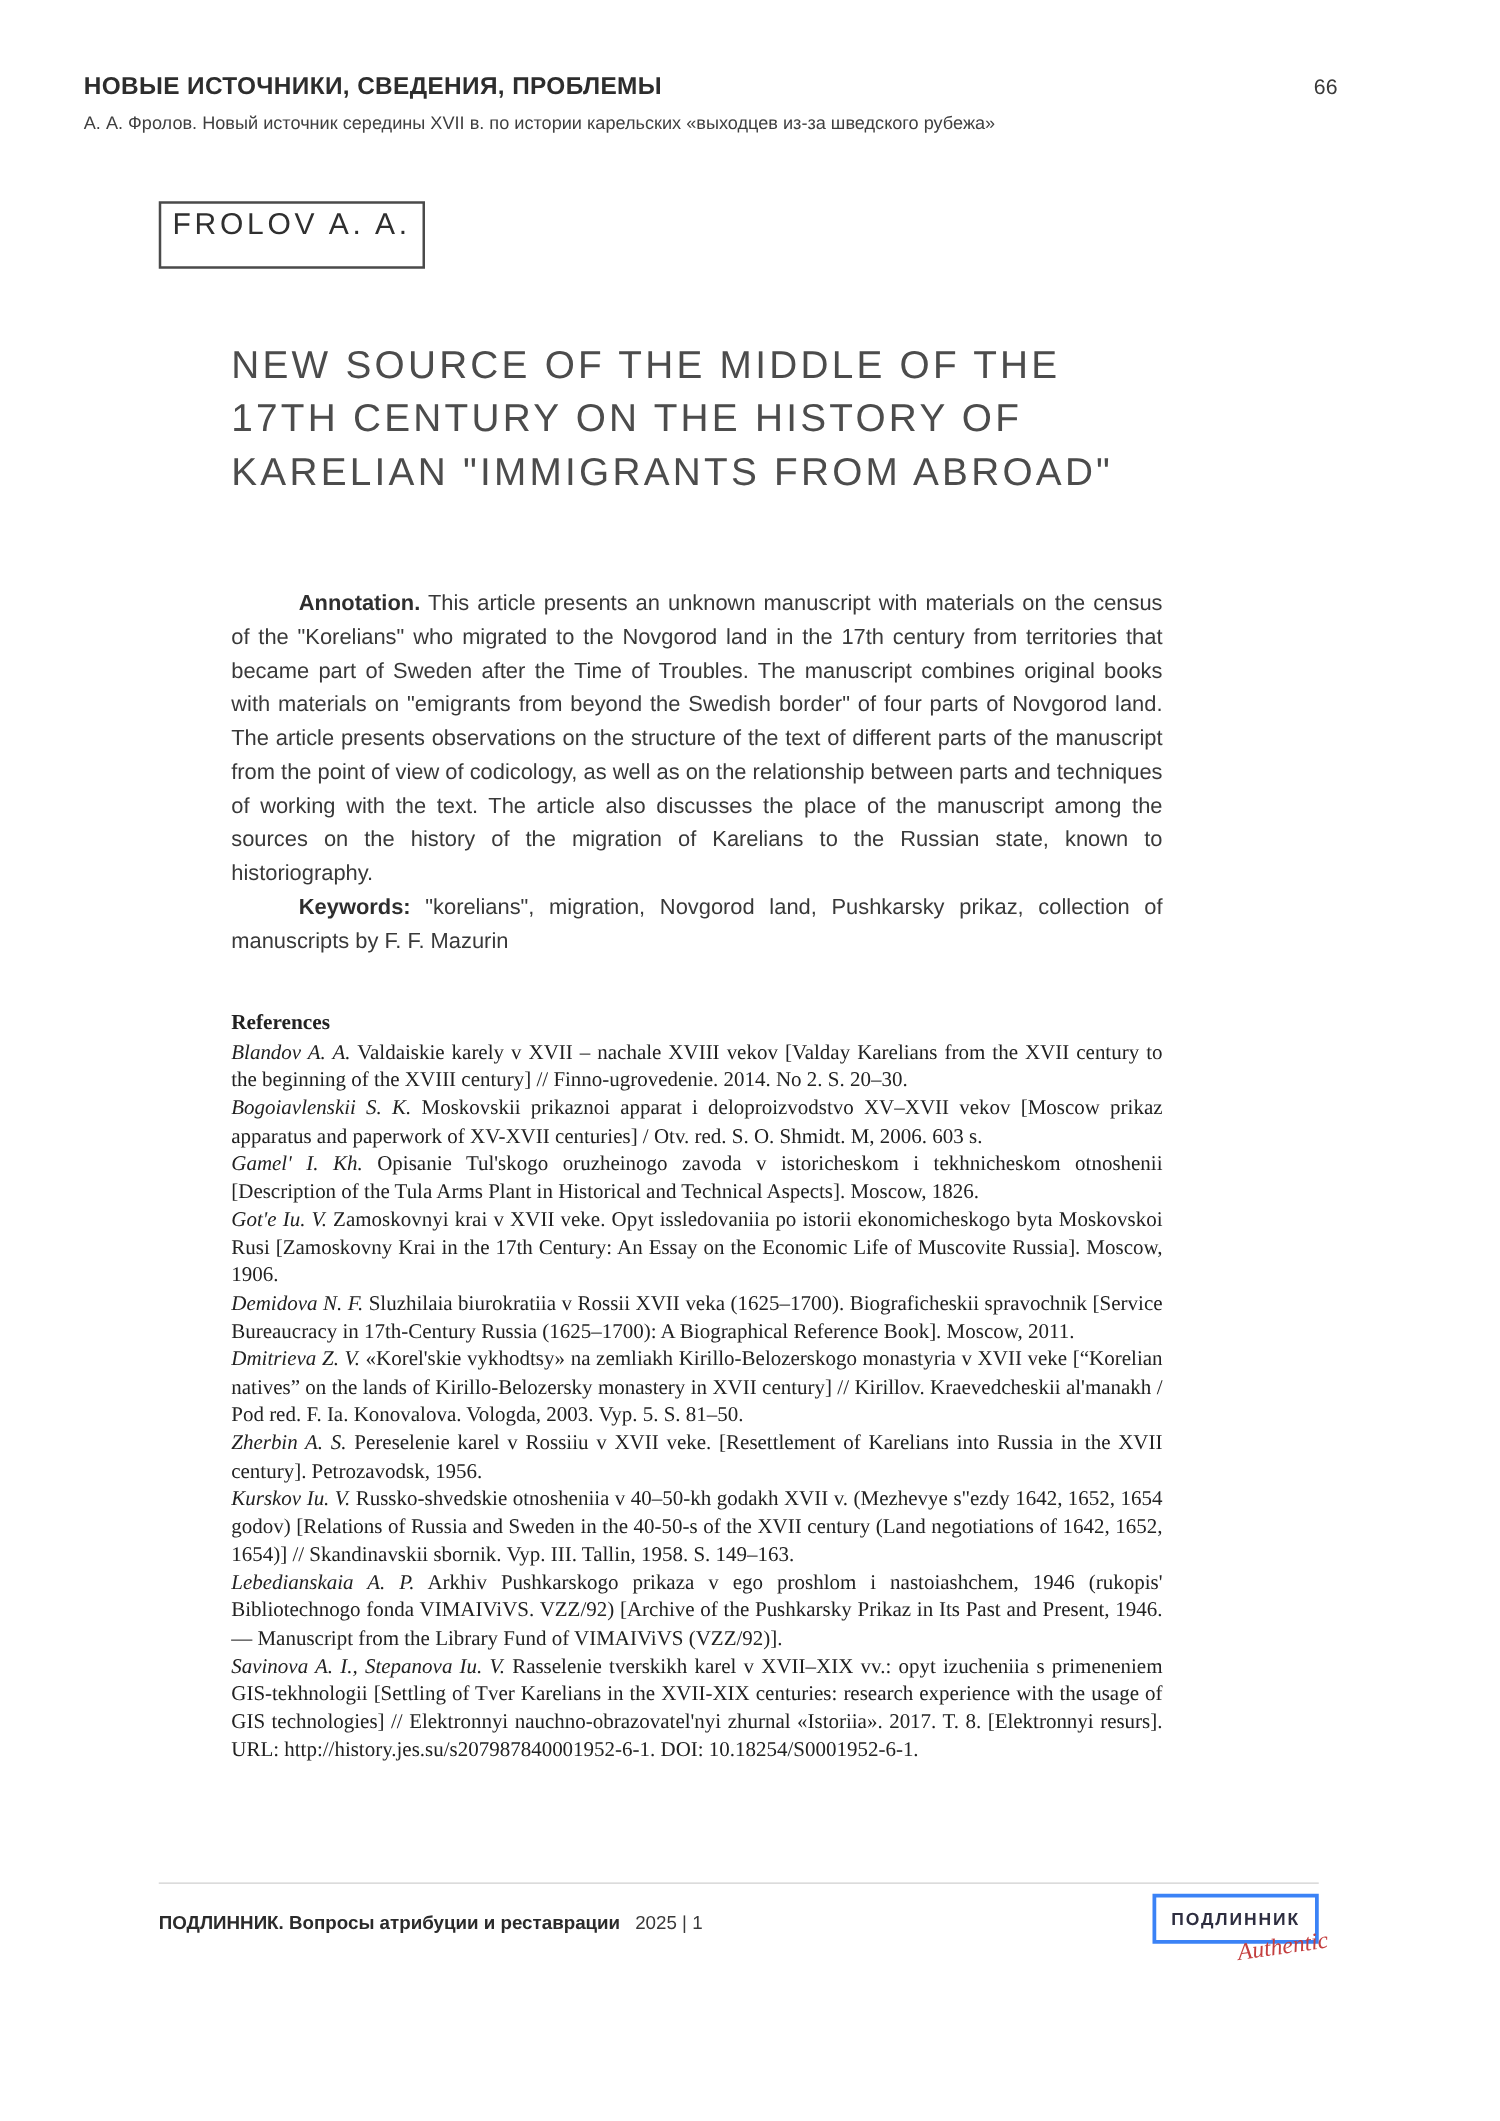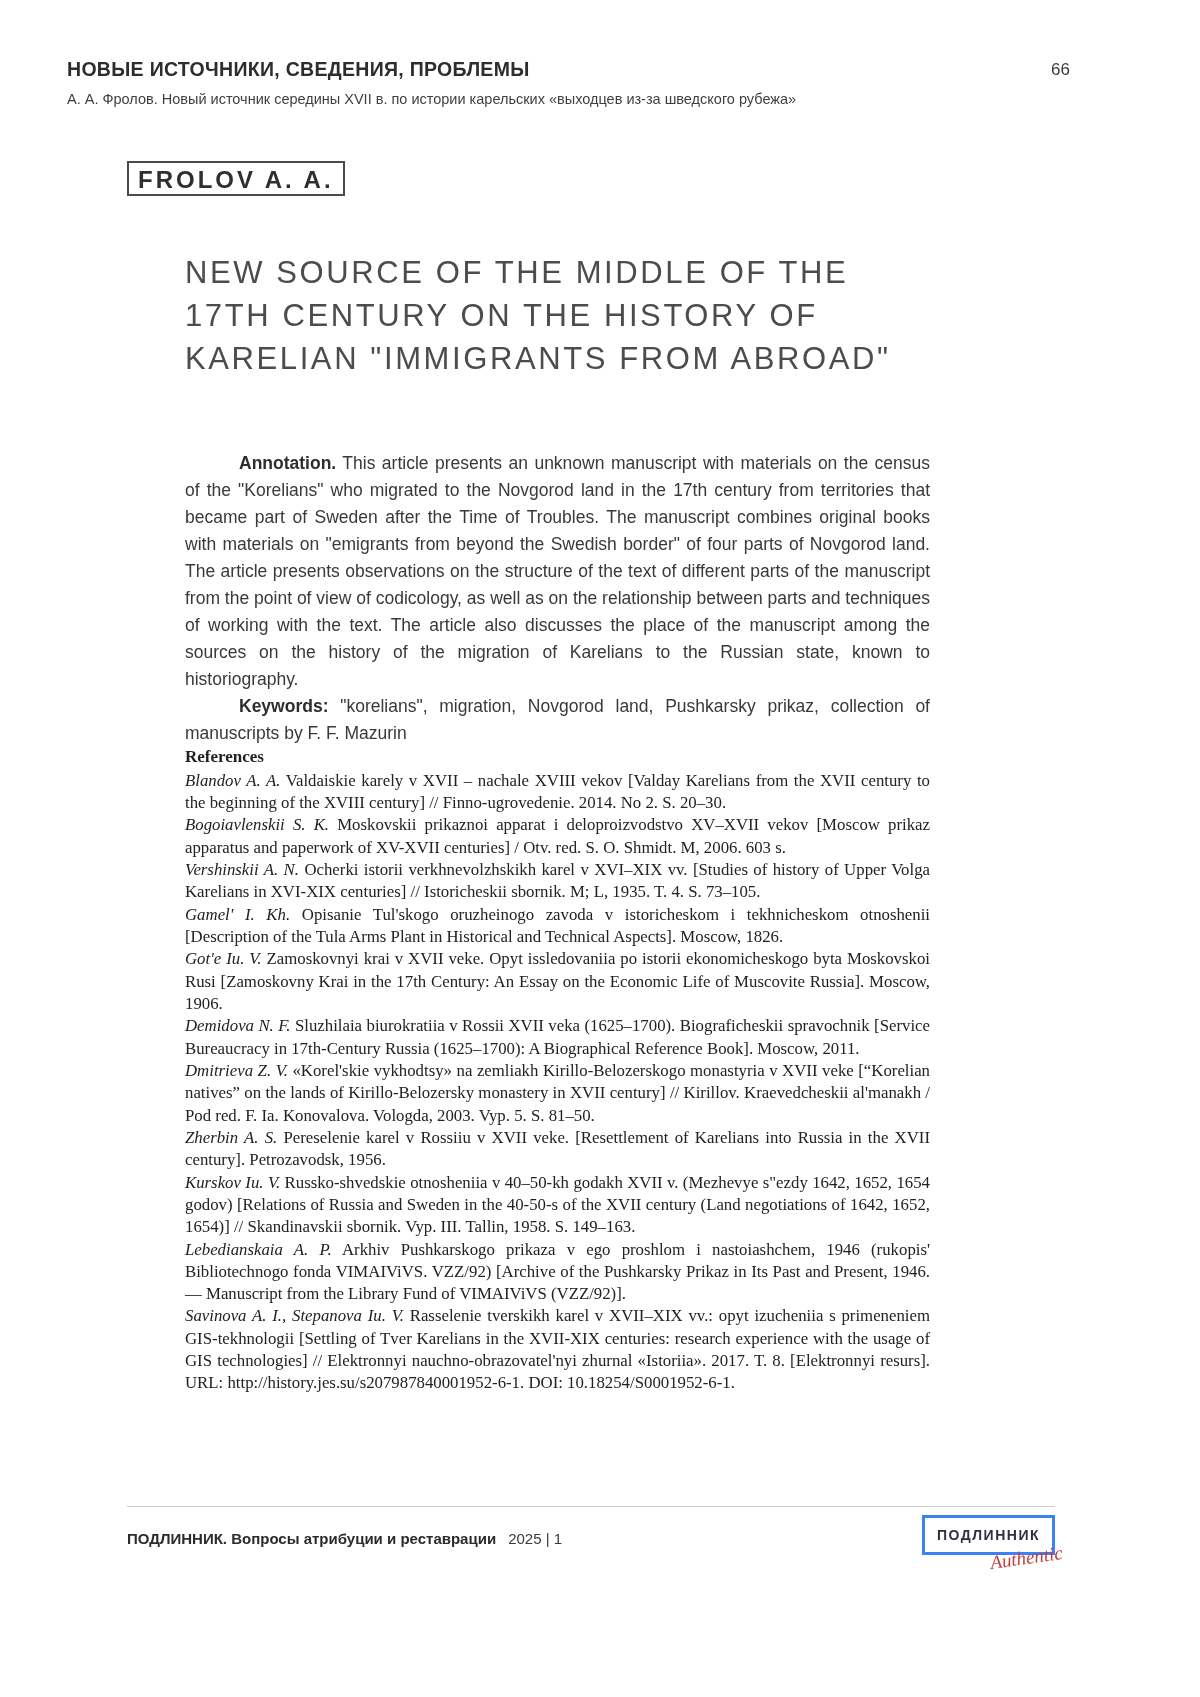--- a/index.html
+++ b/index.html
@@ -15,25 +15,24 @@
   .header { padding: 58px 130px 0 67px; }
   .header-top { display: flex; justify-content: space-between; align-items: flex-start; }
   .section-title { font-size: 19.5px; font-weight: 700; color: #2d2d2d; margin: 0; letter-spacing: 0.3px; }
   .page-number { font-size: 17px; color: #3a3a3a; padding-top: 2px; }
   .running-head { margin: 10px 0 0; font-size: 14.5px; color: #3f3f3f; }
 
   .author-box {
     display: inline-block;
     margin: 54px 0 0 127px;
     border: 2px solid #4a4a4a;
-    padding: 3px 9px 0;
+    padding: 3px 9px 19px;
     font-size: 24px;
     letter-spacing: 3px;
     color: #2f2f2f;
-    font-weight: bold;
   }
 
   .main { margin: 0 270px 0 185px; }
   .title {
     margin: 56px 0 0;
     font-size: 31px;
     font-weight: 400;
     letter-spacing: 2.6px;
     line-height: 1.38;
     color: #4c4c4c;
@@ -43,20 +42,21 @@
     font-size: 17.5px;
     line-height: 1.54;
     text-align: justify;
     text-indent: 54px;
     color: #393939;
   }
   .annotation { margin-top: 70px; }
   .annotation strong, .keywords strong { color: #2e2e2e; }
 
   .references {
+    margin-top: 42px;
     font-family: "Liberation Serif", serif;
     color: #222222;
   }
   .references-heading { font-size: 17px; margin: 0 0 3px; font-weight: 700; }
   .ref { margin: 0; font-size: 16.8px; line-height: 1.33; text-align: justify; }
   .ref i { font-style: italic; }
 
   .footer { position: absolute; top: 1506px; left: 0; width: 1185px; }
   .footer-rule { border: none; border-top: 1px solid #cfcfcf; margin: 0 130px 0 127px; }
   .footer-row { display: flex; justify-content: space-between; align-items: center; margin: 14px 130px 0 127px; }
@@ -103,21 +103,20 @@
   <h2 class="title">NEW SOURCE OF THE MIDDLE OF THE 17TH CENTURY ON THE HISTORY OF KARELIAN "IMMIGRANTS FROM ABROAD"</h2>
 
   <p class="annotation"><strong>Annotation.</strong><span> This article presents an unknown manuscript with materials on the census of the "Korelians" who migrated to the Novgorod land in the 17th century from territories that became part of Sweden after the Time of Troubles. The manuscript combines original books with materials on "emigrants from beyond the Swedish border" of four parts of Novgorod land. The article presents observations on the structure of the text of different parts of the manuscript from the point of view of codicology, as well as on the relationship between parts and techniques of working with the text. The article also discusses the place of the manuscript among the sources on the history of the migration of Karelians to the Russian state, known to historiography.</span></p>
 
   <p class="keywords"><strong>Keywords:</strong><span> "korelians", migration, Novgorod land, Pushkarsky prikaz, collection of manuscripts by F. F. Mazurin</span></p>
 
   <section class="references">
     <h3 class="references-heading">References</h3>
     <p class="ref"><i>Blandov A. A.</i><span> Valdaiskie karely v XVII – nachale XVIII vekov [Valday Karelians from the XVII century to the beginning of the XVIII century] // Finno-ugrovedenie. 2014. No 2. S. 20–30.</span></p>
     <p class="ref"><i>Bogoiavlenskii S. K.</i><span> Moskovskii prikaznoi apparat i deloproizvodstvo XV–XVII vekov [Moscow prikaz apparatus and paperwork of XV-XVII centuries] / Otv. red. S. O. Shmidt. M, 2006. 603 s.</span></p>
-    <p class="ref"><i>Vershinskii A. N.</i><span> Ocherki istorii verkhnevolzhskikh karel v XVI–XIX vv. [Studies of history of Upper Volga Karelians in XVI-XIX centuries] // Istoricheskii sbornik. M; L, 1935. T. 4. S. 73–105.</span></p>
     <p class="ref"><i>Gamel' I. Kh.</i><span> Opisanie Tul'skogo oruzheinogo zavoda v istoricheskom i tekhnicheskom otnoshenii [Description of the Tula Arms Plant in Historical and Technical Aspects]. Moscow, 1826.</span></p>
     <p class="ref"><i>Got'e Iu. V.</i><span> Zamoskovnyi krai v XVII veke. Opyt issledovaniia po istorii ekonomicheskogo byta Moskovskoi Rusi [Zamoskovny Krai in the 17th Century: An Essay on the Economic Life of Muscovite Russia]. Moscow, 1906.</span></p>
     <p class="ref"><i>Demidova N. F.</i><span> Sluzhilaia biurokratiia v Rossii XVII veka (1625–1700). Biograficheskii spravochnik [Service Bureaucracy in 17th-Century Russia (1625–1700): A Biographical Reference Book]. Moscow, 2011.</span></p>
     <p class="ref"><i>Dmitrieva Z. V.</i><span> «Korel'skie vykhodtsy» na zemliakh Kirillo-Belozerskogo monastyria v XVII veke [“Korelian natives” on the lands of Kirillo-Belozersky monastery in XVII century] // Kirillov. Kraevedcheskii al'manakh / Pod red. F. Ia. Konovalova. Vologda, 2003. Vyp. 5. S. 81–50.</span></p>
     <p class="ref"><i>Zherbin A. S.</i><span> Pereselenie karel v Rossiiu v XVII veke. [Resettlement of Karelians into Russia in the XVII century]. Petrozavodsk, 1956.</span></p>
     <p class="ref"><i>Kurskov Iu. V.</i><span> Russko-shvedskie otnosheniia v 40–50-kh godakh XVII v. (Mezhevye s"ezdy 1642, 1652, 1654 godov) [Relations of Russia and Sweden in the 40-50-s of the XVII century (Land negotiations of 1642, 1652, 1654)] // Skandinavskii sbornik. Vyp. III. Tallin, 1958. S. 149–163.</span></p>
     <p class="ref"><i>Lebedianskaia A. P.</i><span> Arkhiv Pushkarskogo prikaza v ego proshlom i nastoiashchem, 1946 (rukopis' Bibliotechnogo fonda VIMAIViVS. VZZ/92) [Archive of the Pushkarsky Prikaz in Its Past and Present, 1946. — Manuscript from the Library Fund of VIMAIViVS (VZZ/92)].</span></p>
     <p class="ref"><i>Savinova A. I., Stepanova Iu. V.</i><span> Rasselenie tverskikh karel v XVII–XIX vv.: opyt izucheniia s primeneniem GIS-tekhnologii [Settling of Tver Karelians in the XVII-XIX centuries: research experience with the usage of GIS technologies] // Elektronnyi nauchno-obrazovatel'nyi zhurnal «Istoriia». 2017. T. 8. [Elektronnyi resurs]. URL: http://history.jes.su/s207987840001952-6-1. DOI: 10.18254/S0001952-6-1.</span></p>
   </section>
 </div>

